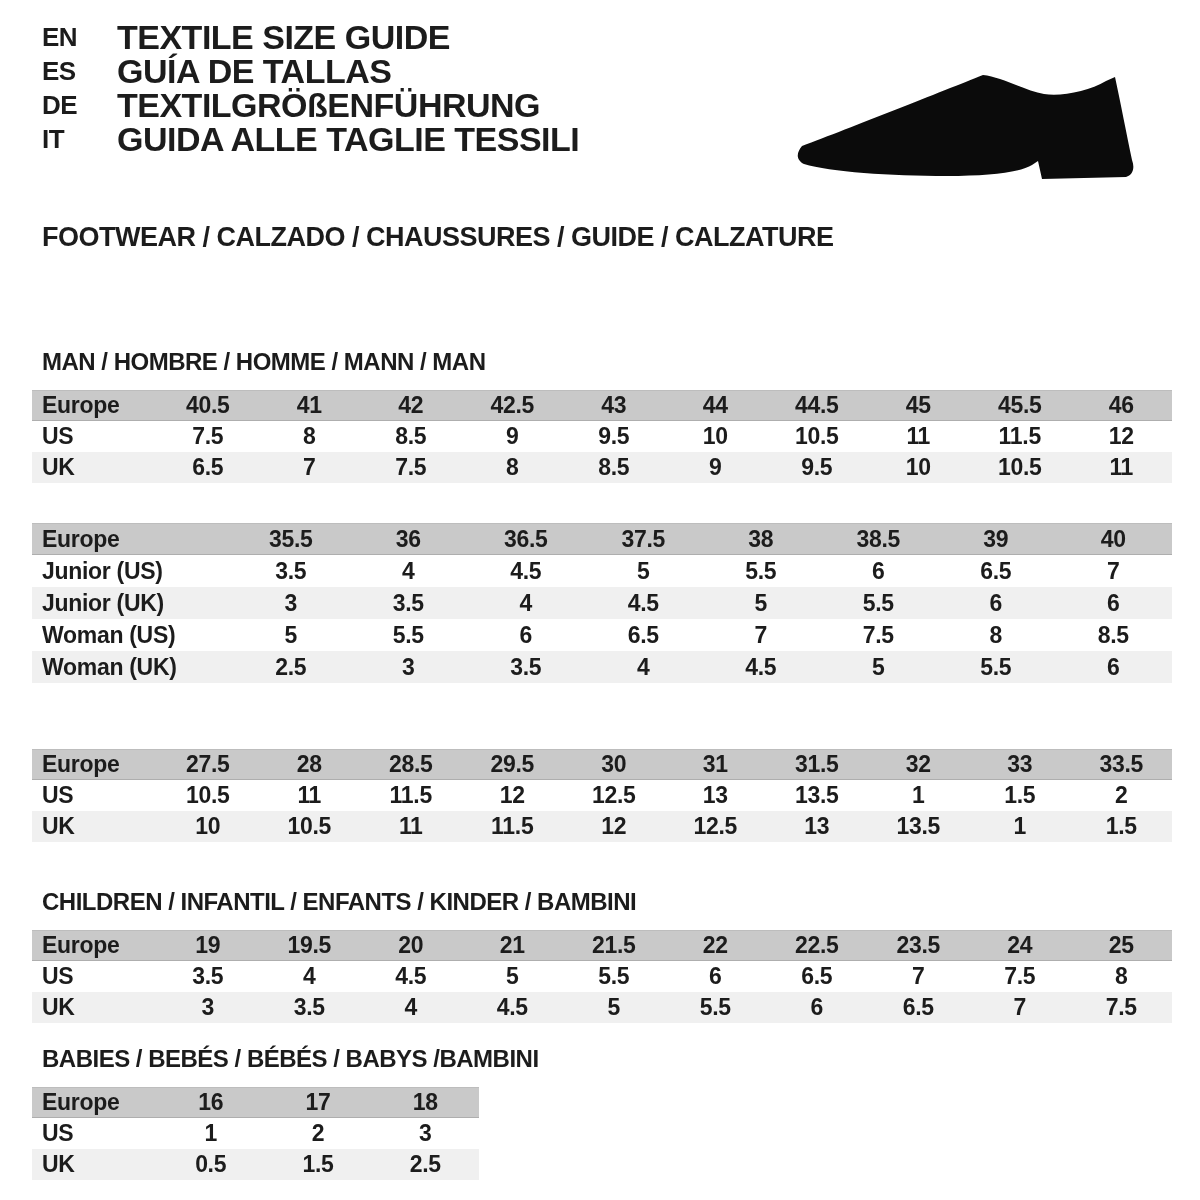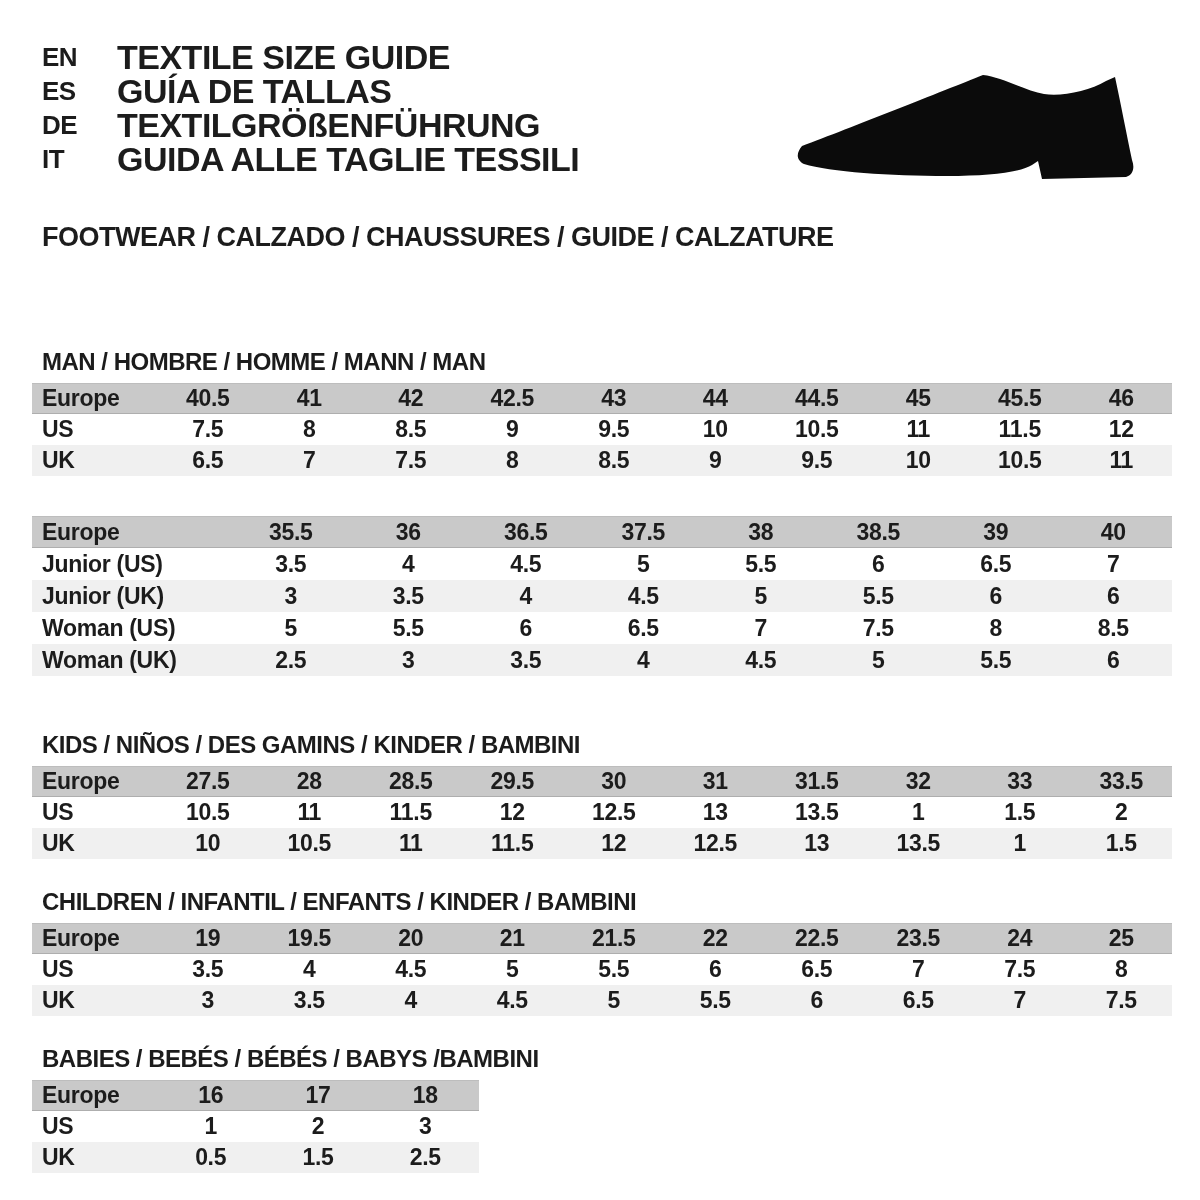--- a/index.html
+++ b/index.html
@@ -7,21 +7,21 @@
     --header-row-border:#aeaeae;
     --alt-row-bg:#f0f0f0;
     --text-color:#1c1c1c;
     --shoe-color:#0b0b0b;
   }
   html,body{margin:0;padding:0;}
   body{
     width:1200px;height:1200px;background:#ffffff;position:relative;overflow:hidden;
     font-family:"Liberation Sans",sans-serif;color:var(--text-color);
   }
-  .lang-block{position:absolute;left:42px;top:40px;}
+  .lang-block{position:absolute;left:42px;top:20px;}
   .lang-row{display:flex;height:34px;align-items:center;}
   .lang-code{width:75px;font-weight:bold;font-size:26px;letter-spacing:-0.5px;}
   .lang-title{font-weight:bold;font-size:34px;letter-spacing:-0.5px;white-space:nowrap;}
   .category-line{
     position:absolute;left:42px;top:222px;
     font-weight:bold;font-size:27px;letter-spacing:-0.5px;white-space:nowrap;
   }
   .shoe-wrap{position:absolute;left:795px;top:58px;width:350px;height:140px;color:var(--shoe-color);}
   .shoe-wrap svg{display:block;width:100%;height:100%;}
 
@@ -29,21 +29,21 @@
   #sec-man{top:350px}
   #sec-junior-woman{top:507px}
   #sec-kids{top:733px}
   #sec-children{top:890px}
   #sec-babies{top:1047px}
 
   .section-title{
     font-weight:bold;font-size:24px;line-height:24px;
     letter-spacing:-0.5px;white-space:nowrap;padding-left:10px;
   }
-  .tbl{margin-top:9px;width:1140px;}
+  .tbl{margin-top:16px;width:1140px;}
   .tbl-babies{width:447px;}
   .row{display:flex;height:31px;line-height:31px;font-weight:bold;font-size:23px;letter-spacing:-0.3px;}
   .tbl-junior-woman .row{height:32px;line-height:32px;}
   .row-label{width:125px;padding-left:10px;box-sizing:border-box;white-space:nowrap;}
   .tbl-junior-woman .row-label{width:200px;}
   .cell{flex:1;text-align:center;}
   .row-header{background:var(--header-row-bg);box-shadow:inset 0 -1px 0 var(--header-row-border), inset 0 1px 0 #bdbdbd;}
   .row-alt{background:var(--alt-row-bg);}
   .row-plain{background:transparent;}
 </style>
@@ -189,21 +189,20 @@
           <div class="cell">3.5</div>
           <div class="cell">4</div>
           <div class="cell">4.5</div>
           <div class="cell">5</div>
           <div class="cell">5.5</div>
           <div class="cell">6</div>
         </div>
       </div>
     </div>
     <div class="section" id="sec-kids">
-      <div class="section-title">KIDS / NIÑOS / DES GAMINS / KINDER / BAMBINI</div>
       <div class="tbl tbl-kids">
         <div class="row row-header">
           <div class="row-label">Europe</div>
           <div class="cell">27.5</div>
           <div class="cell">28</div>
           <div class="cell">28.5</div>
           <div class="cell">29.5</div>
           <div class="cell">30</div>
           <div class="cell">31</div>
           <div class="cell">31.5</div>

